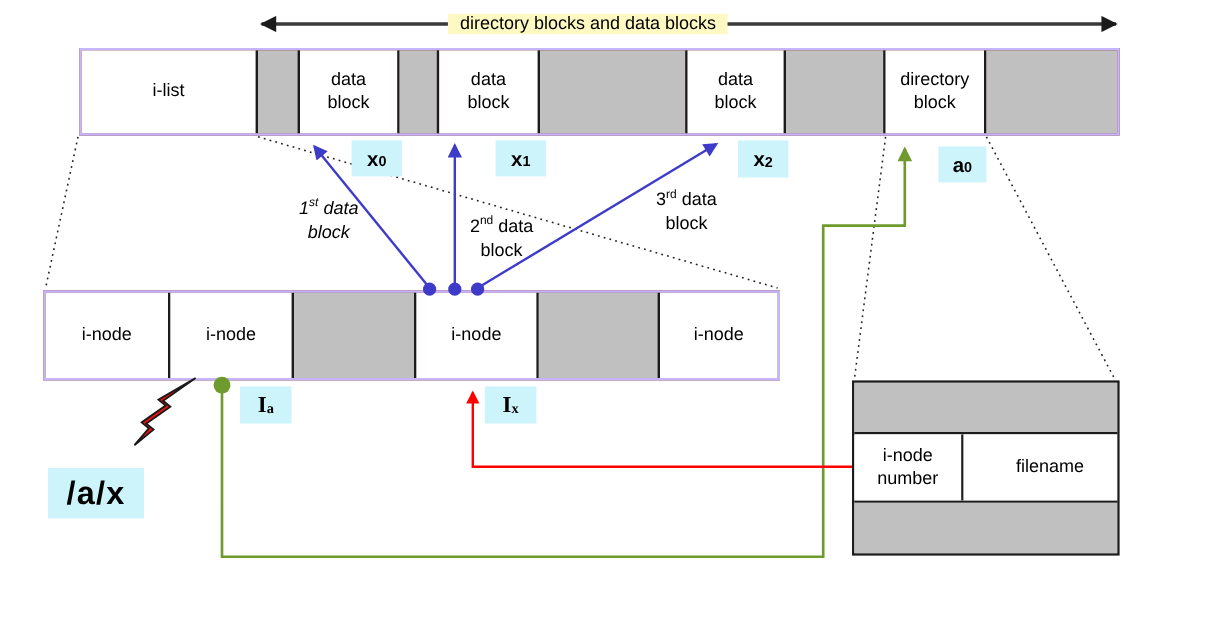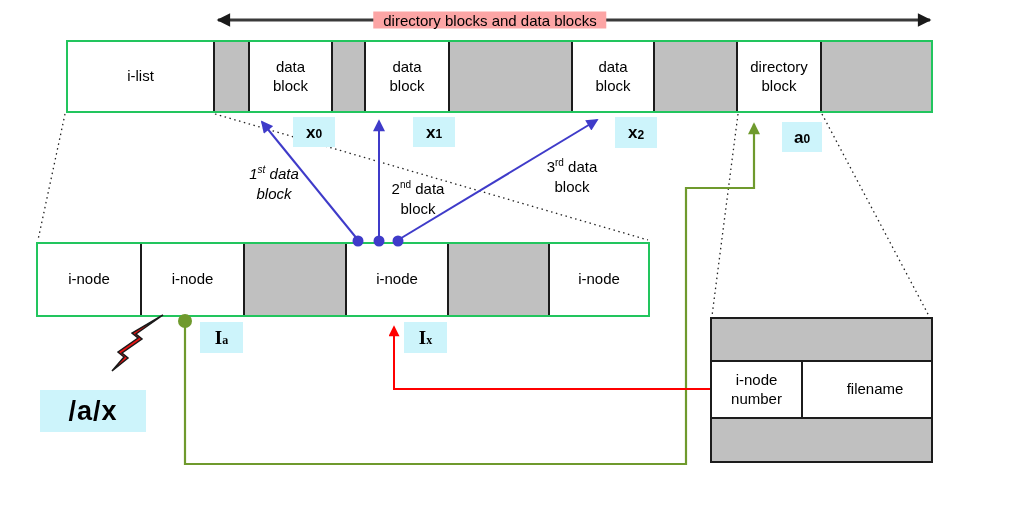--- a/index.html
+++ b/index.html
@@ -2,21 +2,21 @@
 <html><head>
 <meta charset="utf-8">
 <style>
   html,body { margin:0; padding:0; background:#fff; }
   .canvas {
     position:relative; width:1018px; height:519px; background:#ffffff;
     font-family:"Liberation Sans","DejaVu Sans",sans-serif; color:#000;
     overflow:hidden;
   }
   
-  .row { position:absolute; display:flex; border:2px solid #22c55e; box-sizing:border-box; z-index:2; background:#7f1d1d; }
+  .row { position:absolute; display:flex; border:2px solid #c4b5fd; box-sizing:border-box; z-index:2; background:#7f1d1d; }
   .disk-row { left:66px; top:40px; width:867px; height:73px; }
   .inode-row { left:36px; top:242px; width:614px; height:75px; }
   .cell {
     box-sizing:border-box; border-right:2px solid #1c1c1c;
     display:flex; align-items:center; justify-content:center;
     text-align:center; font-size:15px; line-height:1.25; white-space:pre-line;
     background:#fff;
   }
   .cell:last-child { border-right:none; }
   .gray { background:#c0c0c0; }
@@ -45,36 +45,36 @@
   }
   .taglabel sub { font-size:12px; font-weight:bold; transform:translateY(2px); }
   .serif { font-family:"Liberation Serif","DejaVu Serif",serif; font-size:19px; }
   #x0 { left:293px; top:117px; width:42px; height:30px; }
   #x1 { left:413px; top:117px; width:42px; height:30px; }
   #x2 { left:615px; top:117px; width:42px; height:31px; }
   #a0 { left:782px; top:122px; width:40px; height:30px; }
   #ia { left:200px; top:322px; width:43px; height:31px; }
   #ix { left:404px; top:322px; width:43px; height:31px; }
   #pathlabel {
-    position:absolute; left:40px; top:390px; width:106px; height:42px;
+    position:absolute; left:40px; top:390px; width:80px; height:42px;
     background:#cdf4fb; display:flex; align-items:center; justify-content:center;
     font-weight:bold; font-size:27px; letter-spacing:1px; z-index:4;
   }
 
   
   .annot { position:absolute; text-align:center; font-size:15px; line-height:1.35; z-index:4; }
   .annot sup { font-size:10px; }
   #annot1 { left:236px; top:163px; width:76px;font-style:italic; }
   #annot2 { left:380px; top:178px; width:76px; }
   #annot3 { left:532px; top:156px; width:80px; }
 
   
   .header-label {
     position:absolute; left:490px; top:20px; transform:translate(-50%,-50%);
-    background:#fca5a5; padding:0 10px; font-size:15px; white-space:nowrap; z-index:4;
+    background:#fef9c3; padding:0 10px; font-size:15px; white-space:nowrap; z-index:4;
   }
 
   svg.overlay { position:absolute; left:0; top:0; z-index:3; pointer-events:none; }
 </style>
 </head>
 <body>
 
 <div class="canvas">
 
   <svg class="overlay" width="1018" height="519" viewBox="0 0 1018 519">

